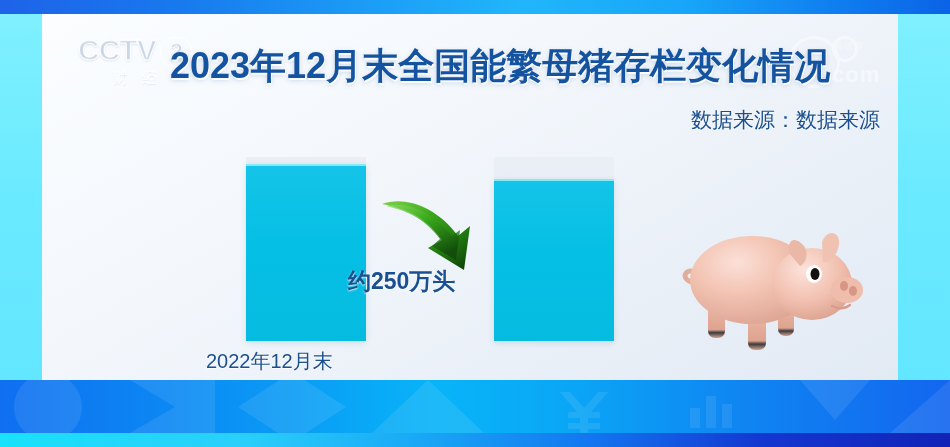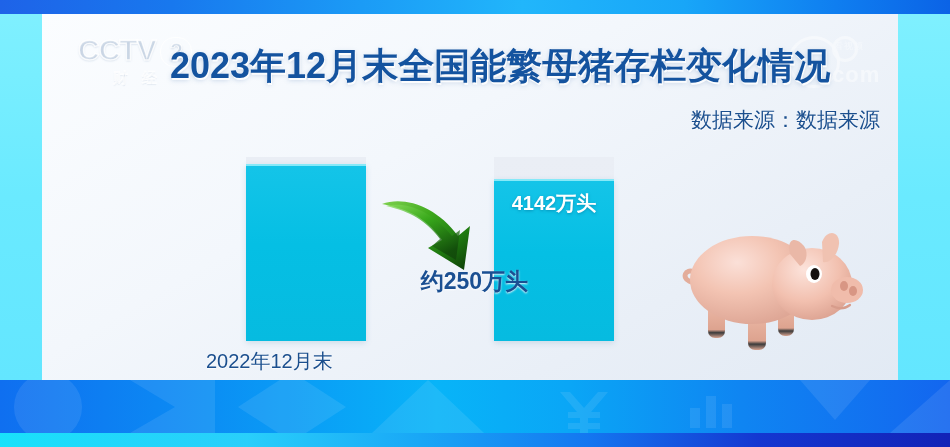--- a/index.html
+++ b/index.html
@@ -120,21 +120,21 @@
   }
   .bar-label{
     position:absolute; left:-40px; width:calc(100% + 80px);
     text-align:left; font-size:20px; font-weight:500; color:#1b4f8e;
     text-shadow:0 1px 1px rgba(255,255,255,.85); white-space:nowrap;
   }
 
   
   .delta-arrow{ position:absolute; left:336px; top:178px; width:120px; height:88px; }
   .delta-text{
-    position:absolute; left:306px; top:252px; width:180px; text-align:right;
+    position:absolute; left:306px; top:252px; width:180px; text-align:left;
     font-size:23px; font-weight:700; color:#1a4f92;
     text-shadow:0 1px 2px rgba(255,255,255,.9);
     white-space:nowrap;
   }
 
   
   .pig{ position:absolute; left:640px; top:198px; width:200px; height:145px; }
 
   
   .banner{
@@ -181,21 +181,20 @@
 
       <div class="bar-group" style="left:204px; width:120px; height:366px;">
         <div class="bar-track" style="top:143px; height:184px;"></div>
         <div class="bar-fill" style="top:150px; height:177px;"></div>
         <div class="bar-label" style="top:334px;">2022年12月末</div>
       </div>
 
       <div class="bar-group" style="left:452px; width:120px; height:366px;">
         <div class="bar-track" style="top:143px; height:184px;"></div>
         <div class="bar-fill" style="top:165px; height:162px;"></div>
-        <div class="bar-value" style="top:176px;">4142万头</div>
       </div>
 
       <div class="delta-arrow">
         <svg viewBox="0 0 120 88" width="120" height="88">
           <defs>
             <linearGradient id="gA" x1="0" y1="0" x2="1" y2="1">
               <stop offset="0%" stop-color="#7fd14f"></stop>
               <stop offset="35%" stop-color="#3faa1d"></stop>
               <stop offset="70%" stop-color="#1f7a10"></stop>
               <stop offset="100%" stop-color="#0c3a07"></stop>

